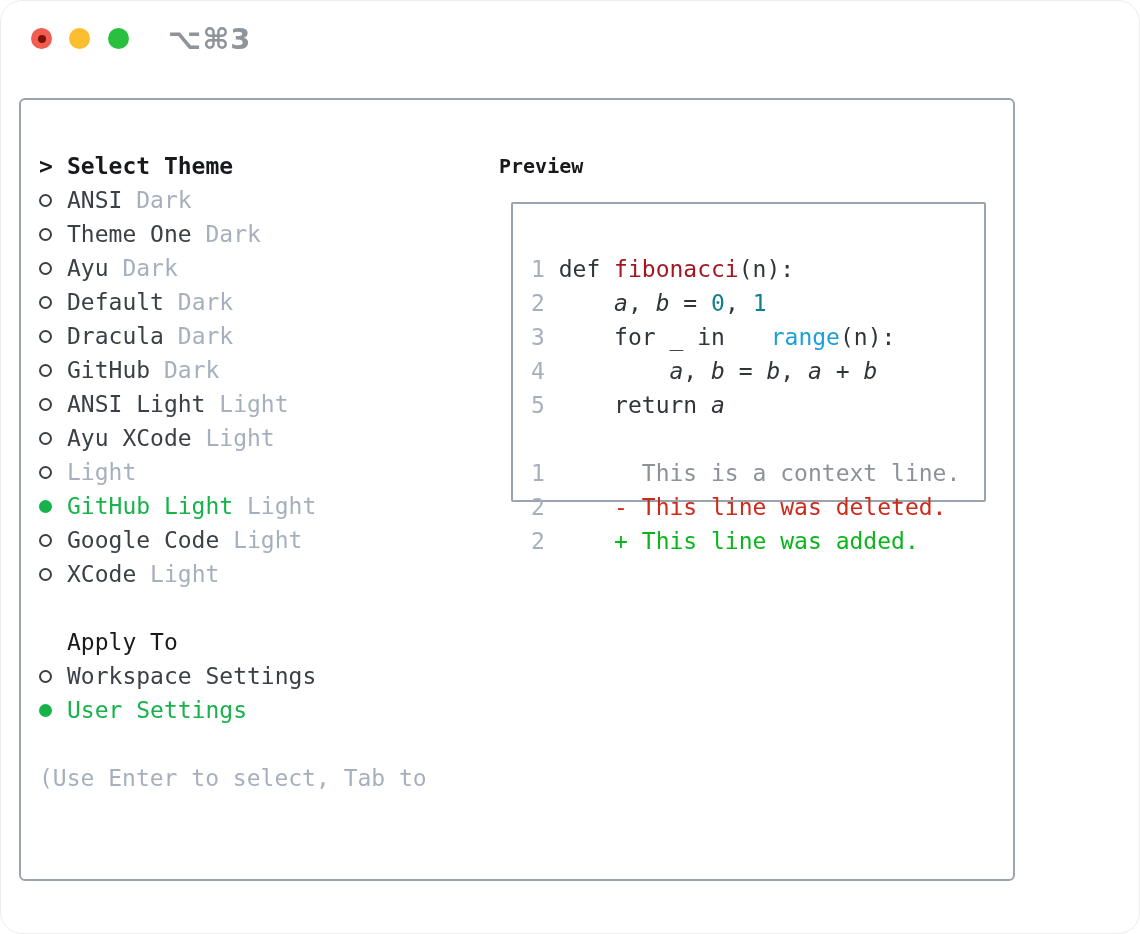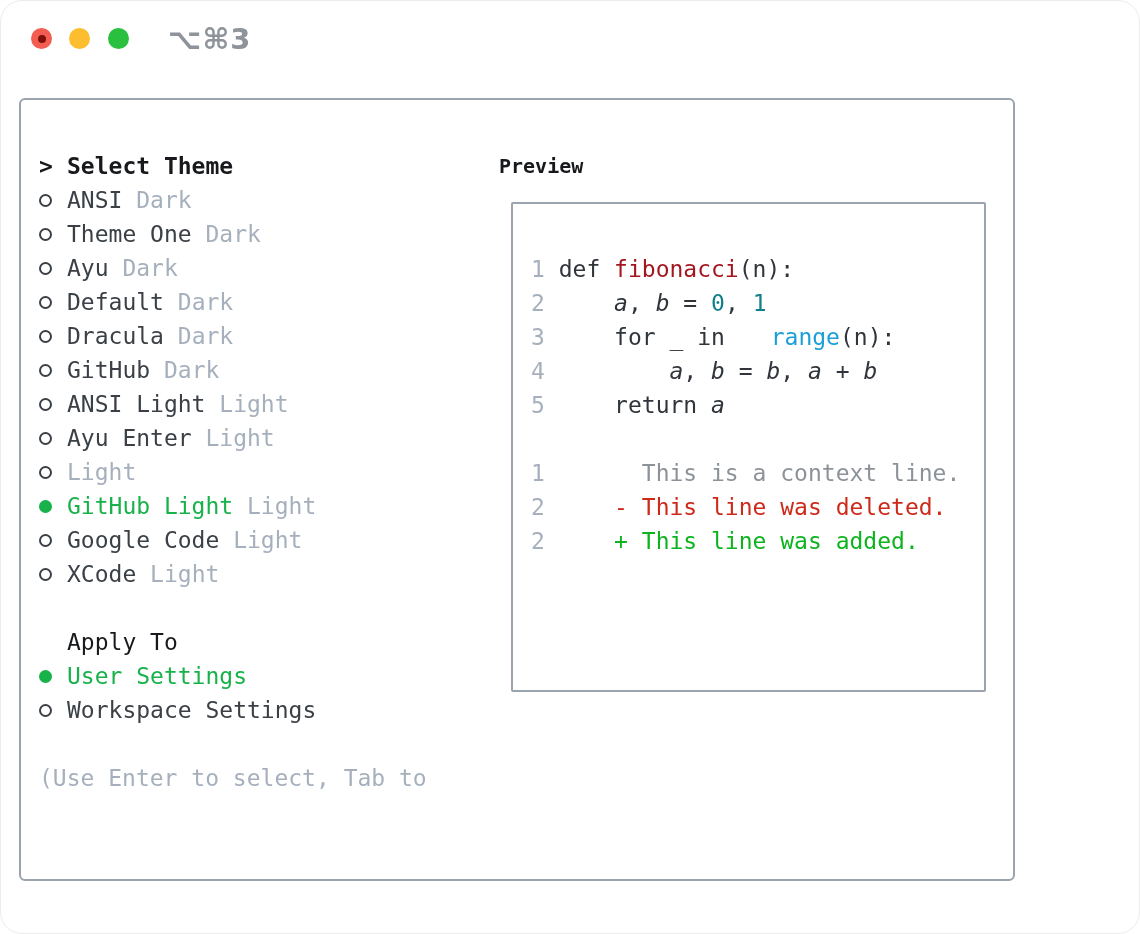--- a/index.html
+++ b/index.html
@@ -65,21 +65,21 @@
   .variant{color:var(--muted);}
   .apply-hdr{color:var(--ink-black);}
   .gap{height:34px;}
   .hint{color:var(--muted);}
   
   .preview-title{
     position:absolute;left:478px;top:49px;
     font-size:20px;line-height:34px;font-weight:bold;color:var(--ink-black);white-space:pre;
   }
   .preview-box{
-    position:absolute;left:490px;top:102px;width:475px;height:490px;
+    position:absolute;left:490px;top:102px;width:475px;height:300px;
     border:2px solid var(--border-gray);background:#fff;
     padding:48px 0 0 18px;border-radius:2px;
   }
   .ln{display:inline-block;color:var(--muted);}
   .c-code{color:#30353b;}
   .c-func{color:var(--func-red);}
   .c-num{color:var(--teal);}
   .c-builtin{color:var(--blue);margin-left:32px;}
   .c-var{color:#30353b;font-style:italic;}
   .c-context{color:var(--ctx-gray);}
@@ -129,21 +129,21 @@
 
   <div class="row">
     <span class="marker"><span class="circle"></span></span><span class="name">GitHub </span><span class="variant">Dark</span>
   </div>
 
   <div class="row">
     <span class="marker"><span class="circle"></span></span><span class="name">ANSI Light </span><span class="variant">Light</span>
   </div>
 
   <div class="row">
-    <span class="marker"><span class="circle"></span></span><span class="name">Ayu Enter </span><span class="variant">Light</span>
+    <span class="marker"><span class="circle"></span></span><span class="name">Ayu XCode </span><span class="variant">Light</span>
   </div>
 
   <div class="row">
     <span class="marker"><span class="circle"></span></span><span class="variant">Light</span>
   </div>
 
   <div class="row">
     <span class="marker"><span class="circle sel"></span></span><span class="name sel">GitHub Light </span><span class="variant">Light</span>
   </div>
 
@@ -154,25 +154,25 @@
   <div class="row">
     <span class="marker"><span class="circle"></span></span><span class="name">XCode </span><span class="variant">Light</span>
   </div>
 </div>
       <div class="gap"></div>
       <div class="row">
         <span class="marker"> </span><span class="apply-hdr">Apply To</span>
       </div>
       <div id="apply-list">
   <div class="row">
+    <span class="marker"><span class="circle"></span></span><span class="name">Workspace Settings</span><span class="variant"></span>
+  </div>
+
+  <div class="row">
     <span class="marker"><span class="circle sel"></span></span><span class="name sel">User Settings</span><span class="variant"></span>
-  </div>
-
-  <div class="row">
-    <span class="marker"><span class="circle"></span></span><span class="name">Workspace Settings</span><span class="variant"></span>
   </div>
 </div>
       <div class="gap"></div>
       <div id="hint">
   <div class="line hint">(Use Enter to select, Tab to</div>
 
 </div>
     </div>
 
     <div class="preview-title">Preview</div>

